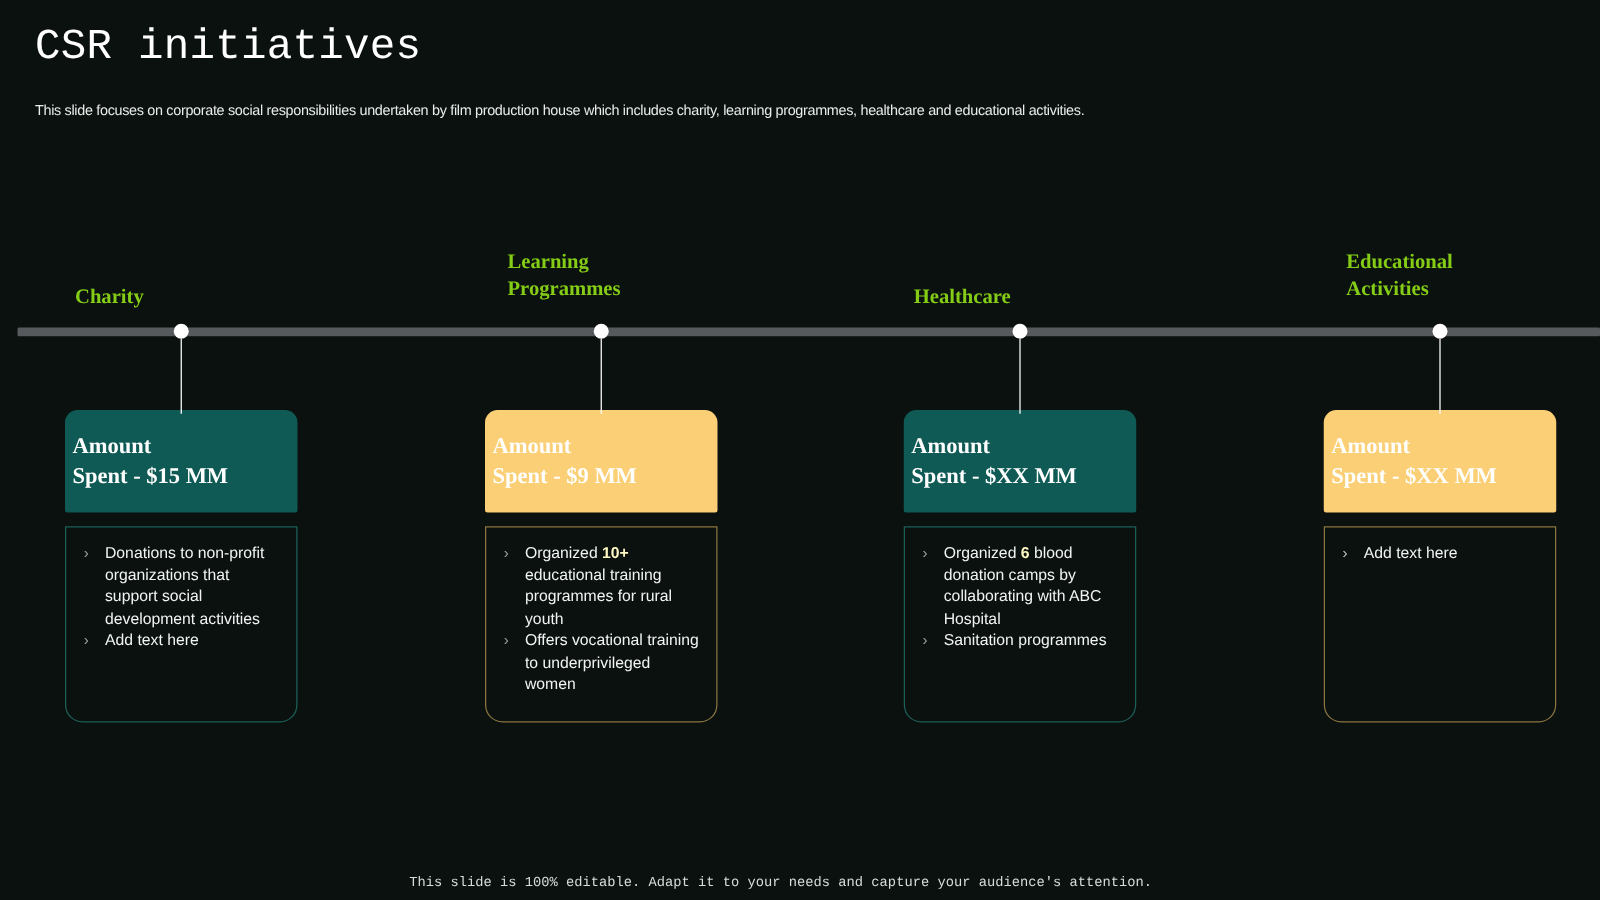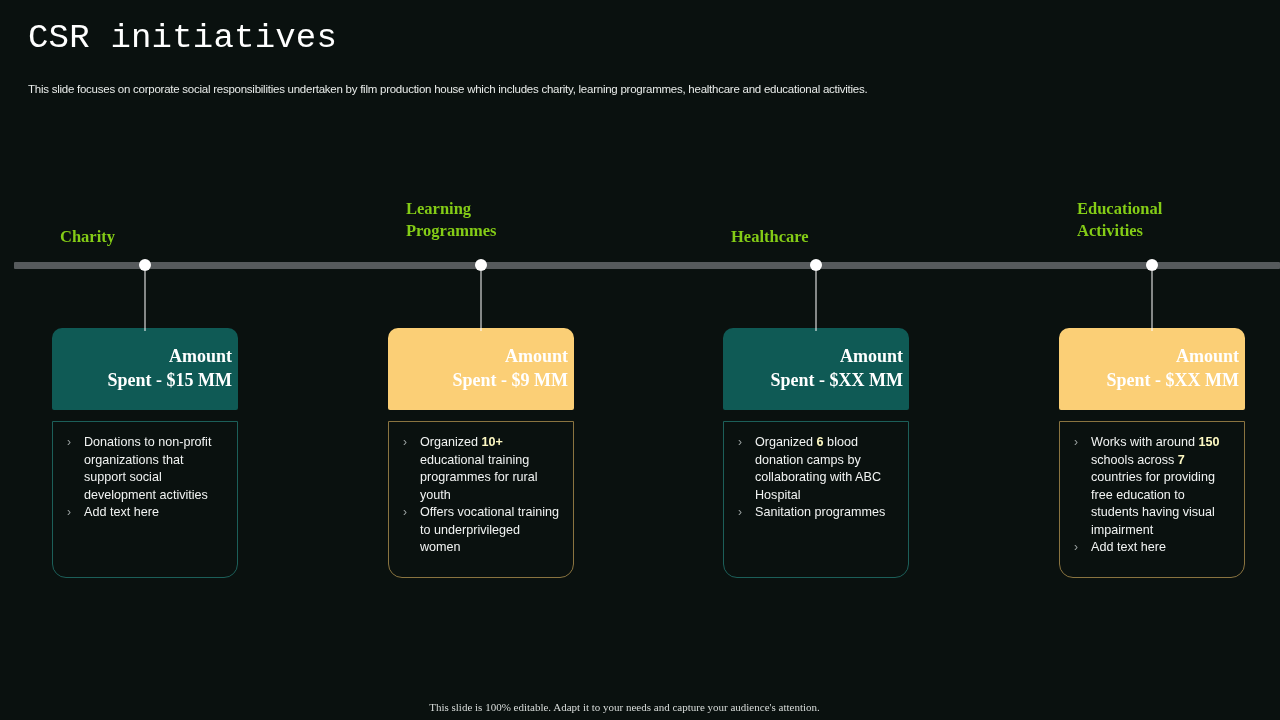--- a/index.html
+++ b/index.html
@@ -86,21 +86,21 @@
   .card {
     position: absolute;
     width: 186px;
     top: 328px;
   }
   .card-head {
     height: 82px;
     border-radius: 10px 10px 2px 2px;
     display: flex;
     flex-direction: column;
-    align-items: flex-end;
+    align-items: flex-start;
     justify-content: center;
     font-family: "Liberation Serif", serif;
     font-size: 18px;
     font-weight: bold;
     color: #ffffff;
     line-height: 1.32;
     text-align: center;
     box-sizing: border-box;
     padding: 0 6px;
   }
@@ -142,21 +142,21 @@
   }
   ul.bullets li b { font-weight: bold; color: #fef9c3; }
 
   
   #footer-note {
     position: absolute;
     left: 0;
     top: 701px;
     width: 1249px;
     text-align: center;
-    font-family: Liberation Serif, serif;
+    font-family: Liberation Mono, monospace;
     font-size: 11px;
     color: #d8dcda;
   }
 </style>
 </head>
 <body>
 
 <div id="slide">
 
   <div id="page-title">CSR initiatives</div>
@@ -213,21 +213,21 @@
       <div class="milestone-label" style="left: 1152px; top: 198px; width: 150px;">Educational Activities</div>
       <div class="milestone-dot" style="left: 1152px;"></div>
       <div class="milestone-connector" style="left: 1152px;"></div>
       <div class="card" style="left: 1059px;">
         <div class="card-head amber">
           <div>Amount</div>
           <div>Spent - $XX MM</div>
         </div>
         <div class="card-body amber">
           <ul class="bullets">
-            <li><span class="chev">›</span><span>Works with around <b>150</b> schools across <b>7</b> countries for providing free education to students having visual impairment</span></li>
+            <li><span class="chev">›</span></li>
             <li><span class="chev">›</span><span>Add text here</span></li>
           </ul>
         </div>
       </div>
     </div>
 
   <div id="footer-note">This slide is 100% editable. Adapt it to your needs and capture your audience's attention.</div>
 </div>
 
 </body></html>

